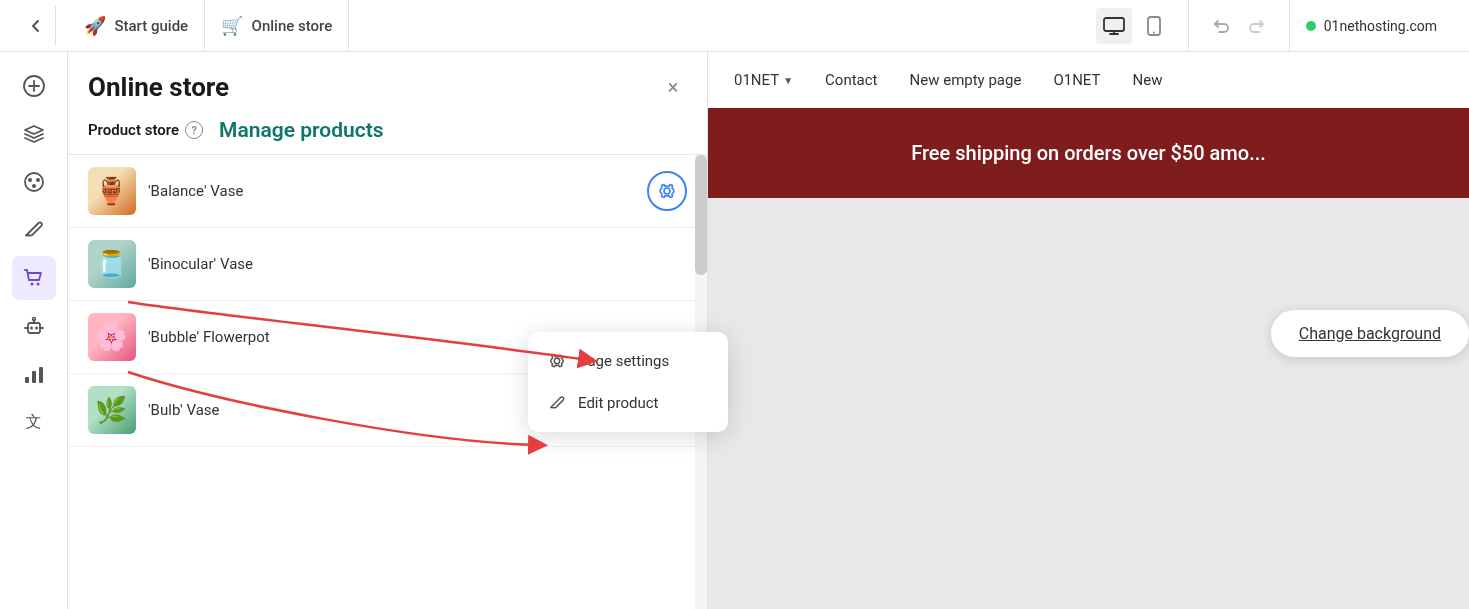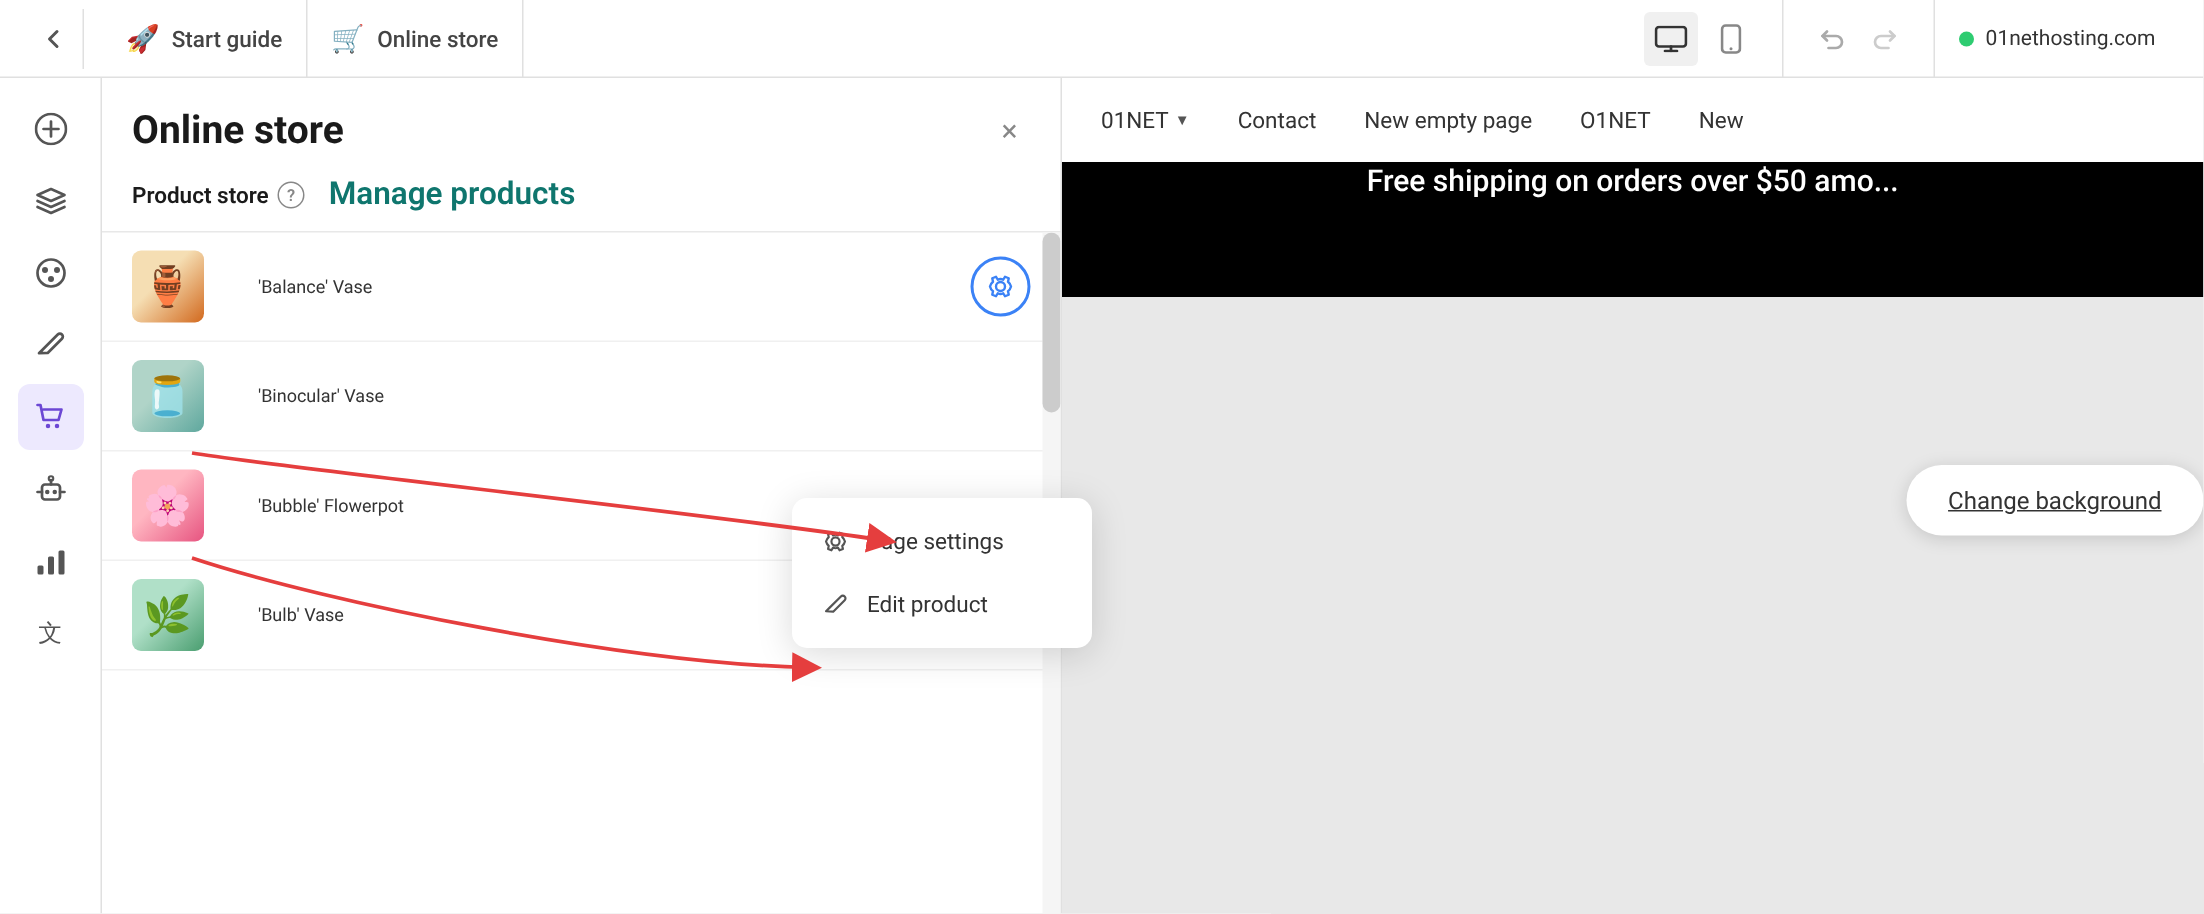--- a/index.html
+++ b/index.html
@@ -80,21 +80,21 @@
     .product-list { flex: 1; overflow-y: auto; position: relative; }
     .product-item {
       display: flex; align-items: center; gap: 12px;
       padding: 12px 20px; border-bottom: 1px solid #f0f0f0;
       cursor: pointer; position: relative;
     }
     .product-thumb {
       width: 48px; height: 48px; border-radius: 6px; background: #e8e8e8;
       display: flex; align-items: center; justify-content: center; overflow: hidden; flex-shrink: 0;
     }
-    .product-name { font-size: 12px; color: #333; flex: 1; margin-left: 24px; }
+    .product-name { font-size: 15px; color: #333; flex: 1; }
     .product-gear {
       width: 32px; height: 32px; display: flex; align-items: center; justify-content: center;
       cursor: pointer; color: #888;
     }
     .product-gear-active {
       width: 40px; height: 40px; border-radius: 50%; border: 2px solid #3b82f6;
       display: flex; align-items: center; justify-content: center; color: #3b82f6; font-size: 20px; cursor: pointer;
     }
 
     
@@ -123,21 +123,21 @@
     .canvas-nav {
       background: #fff; display: flex; align-items: center; padding: 0 20px; height: 56px;
       gap: 20px;
     }
     .nav-item { font-size: 15px; color: #333; cursor: pointer; padding: 0 6px; }
     .nav-item.has-dropdown { display: flex; align-items: center; gap: 4px; }
     .nav-chevron { font-size: 10px; color: #555; }
 
     
     .canvas-banner {
-      background: #000000; height: 90px; display: flex; justify-content: center;
+      background: #7f1d1d; height: 90px; display: flex; align-items: center; justify-content: center;
     }
     .banner-text { font-size: 20px; color: #fff; font-weight: 500; }
 
     
     .change-bg-btn {
       position: absolute; right: 0; top: 258px;
       background: #fff; border-radius: 30px; box-shadow: 0 2px 12px rgba(0,0,0,0.15);
       padding: 14px 28px; font-size: 16px; color: #333; cursor: pointer; white-space: nowrap;
       display: flex; align-items: center; text-decoration: underline;
     }

